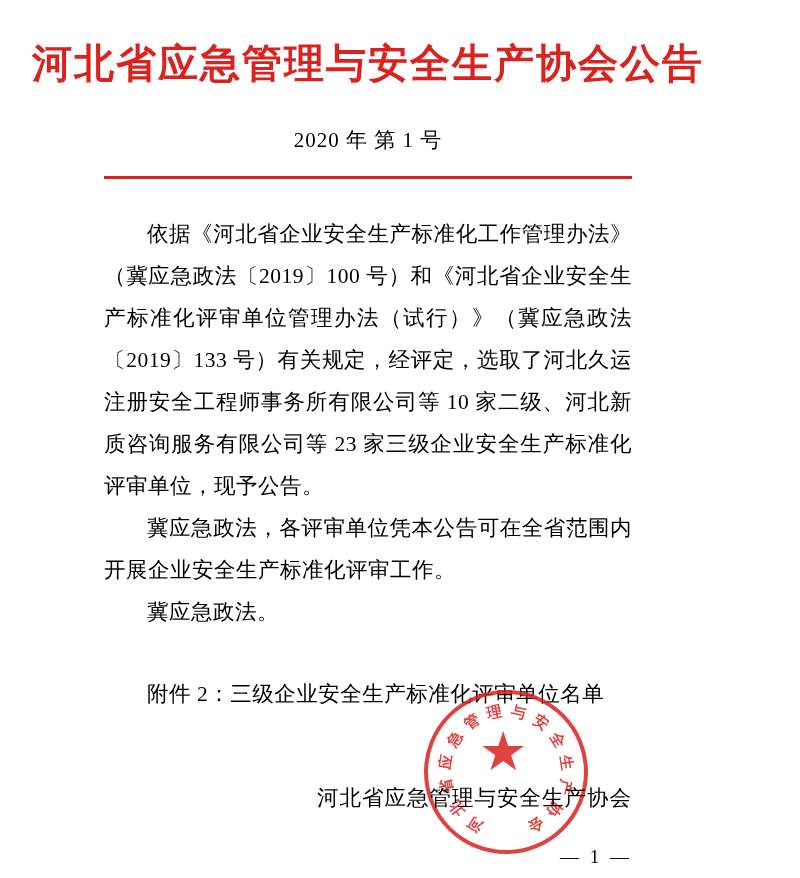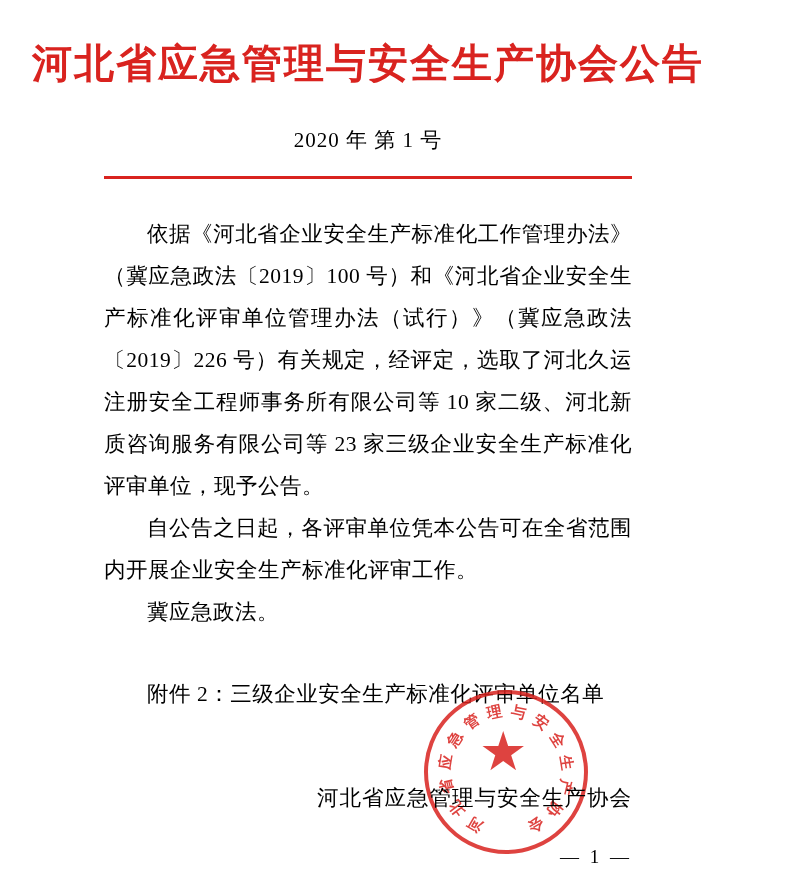--- a/index.html
+++ b/index.html
@@ -134,22 +134,22 @@
 
 <div class="page">
 
   <h1 class="doc-title">河北省应急管理与安全生产协会公告</h1>
 
   <div class="doc-number">2020 年  第 1 号</div>
 
   <div class="red-rule"></div>
 
   <div class="body-area">
-    <p class="para">依据《河北省企业安全生产标准化工作管理办法》（冀应急政法〔2019〕100 号）和《河北省企业安全生产标准化评审单位管理办法（试行）》（冀应急政法〔2019〕226 号）有关规定，经评定，选取了河北久运注册安全工程师事务所有限公司等 10 家二级、河北新质咨询服务有限公司等 23 家三级企业安全生产标准化评审单位，现予公告。</p>
-    <p class="para">自公告之日起，各评审单位凭本公告可在全省范围内开展企业安全生产标准化评审工作。</p>
+    <p class="para">依据《河北省企业安全生产标准化工作管理办法》（冀应急政法〔2019〕100 号）和《河北省企业安全生产标准化评审单位管理办法（试行）》（冀应急政法〔2019〕133 号）有关规定，经评定，选取了河北久运注册安全工程师事务所有限公司等 10 家二级、河北新质咨询服务有限公司等 23 家三级企业安全生产标准化评审单位，现予公告。</p>
+    <p class="para">冀应急政法，各评审单位凭本公告可在全省范围内开展企业安全生产标准化评审工作。</p>
     <p class="para">冀应急政法。</p>
 
     <div class="attach">
       <div class="attach-line">附件 2：三级企业安全生产标准化评审单位名单</div>
     </div>
   </div>
 
   <div class="seal">
     <div class="seal-text">
         <span style="transform: translate(-31px, 53.6936px) rotate(-150deg) translate(-7px, -8px);">河</span>

